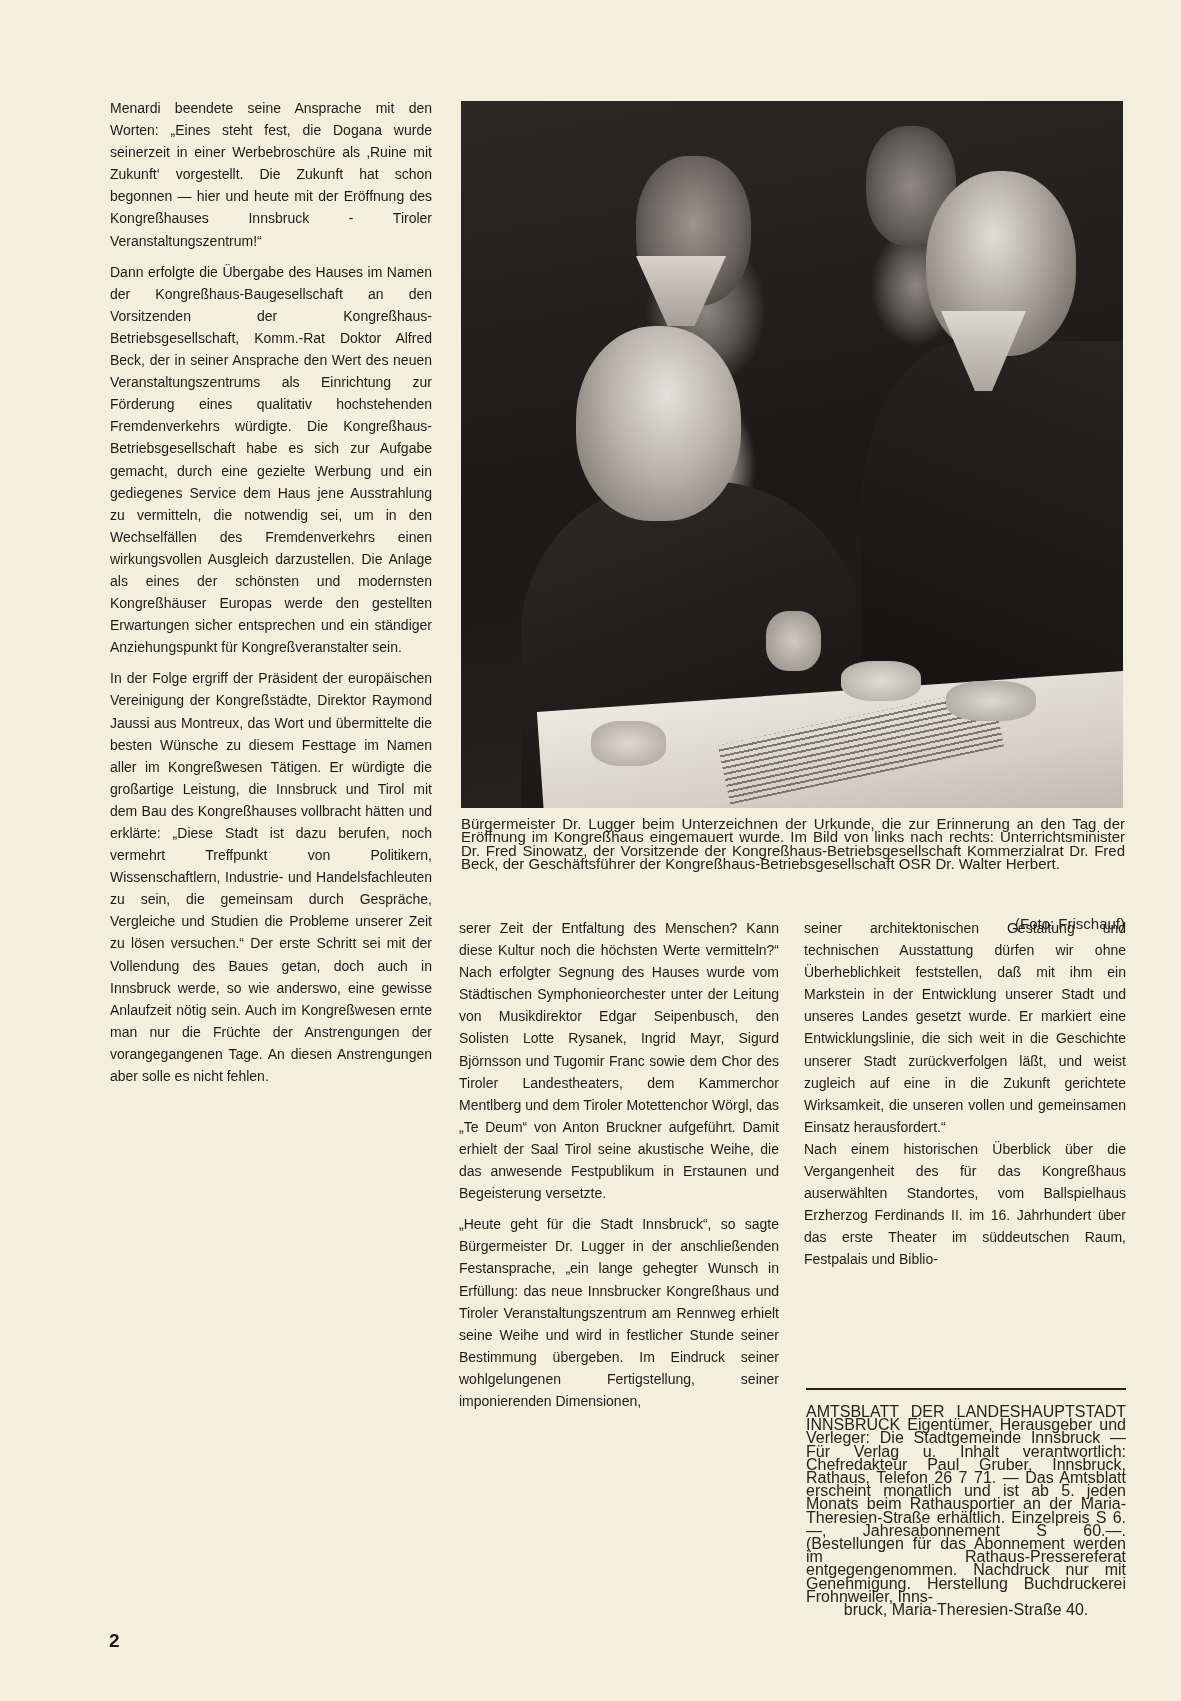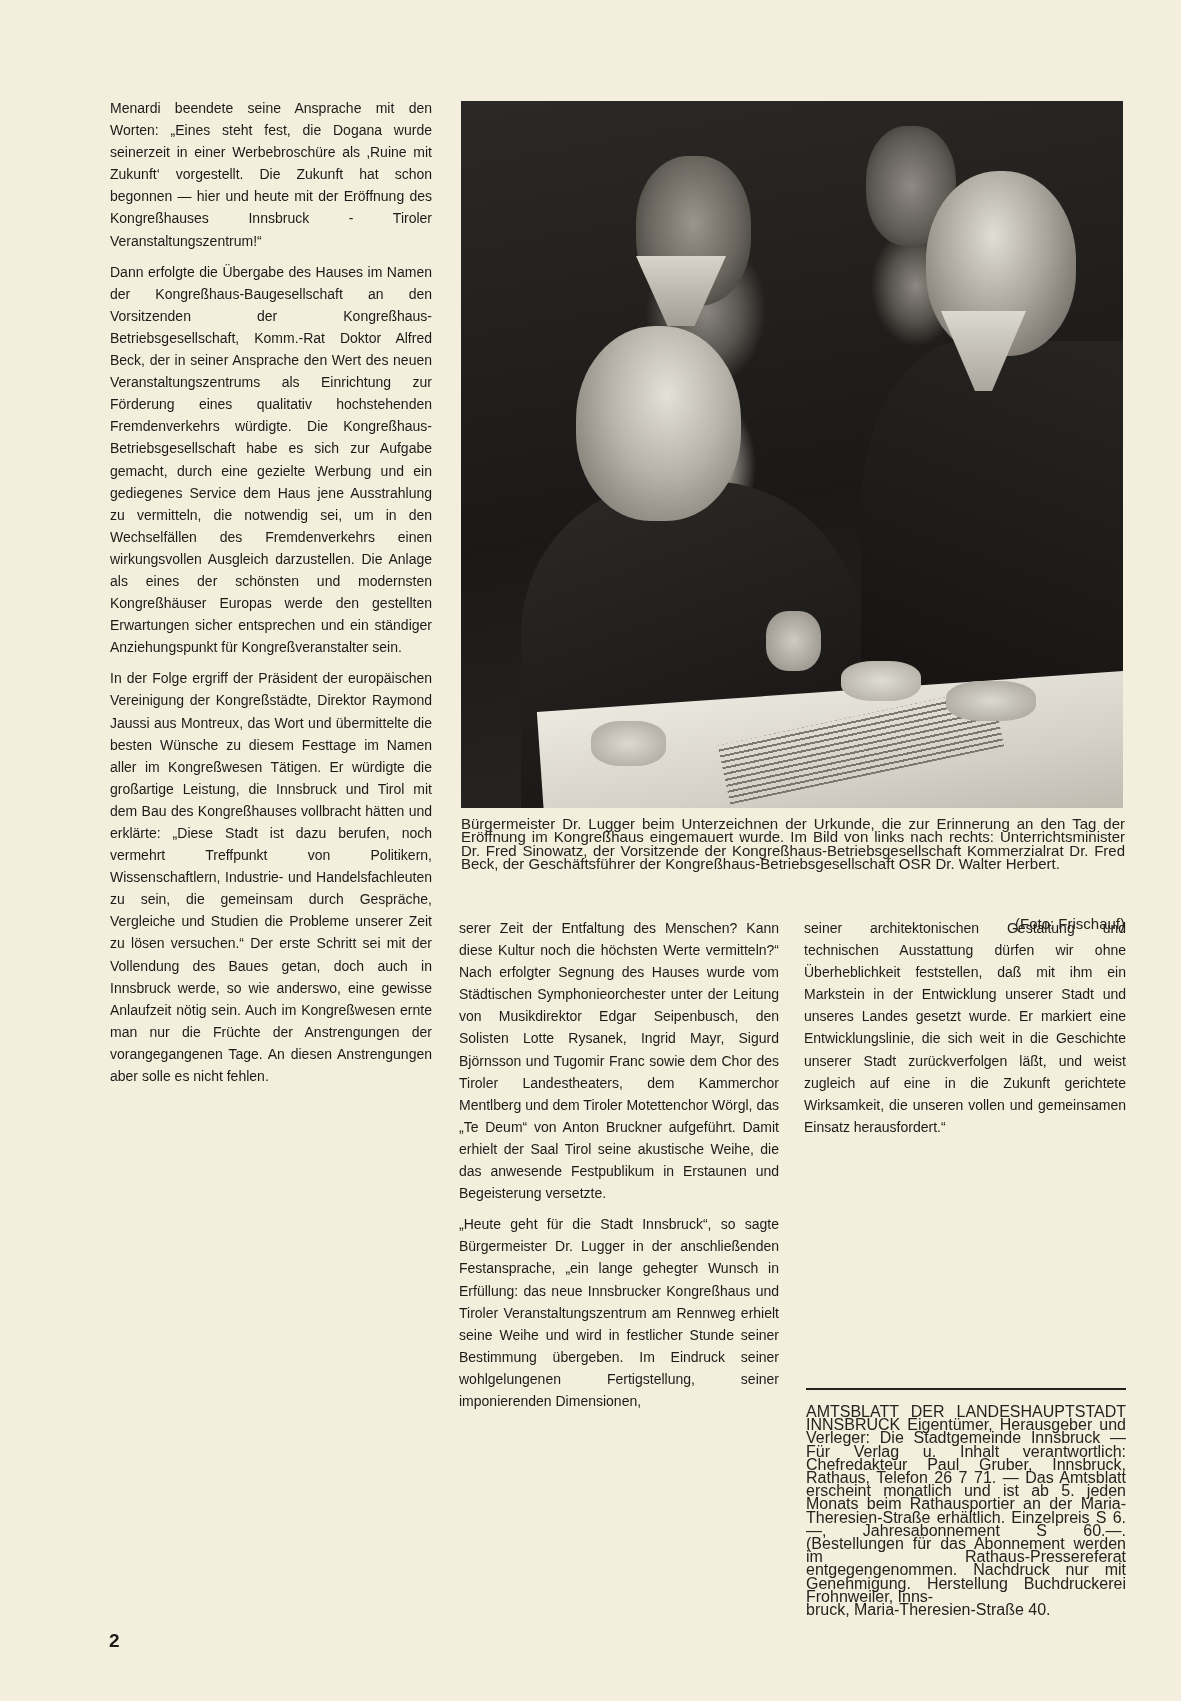--- a/index.html
+++ b/index.html
@@ -77,21 +77,21 @@
 
   #rule {
     position: absolute; left: 806px; top: 1388px; width: 320px; height: 2px;
     background: #26231f;
   }
   #imprint {
     position: absolute; left: 806px; top: 1405px; width: 320px;
     font-size: 16px; line-height: 13.2px; text-align: justify;
     color: #26231f;
   }
-  #imprint .last { display: block; }
+  #imprint .last { display: block; text-align: center; }
 
   #page-number {
     position: absolute; left: 109px; top: 1630px;
     font-size: 19px; font-weight: bold;
   }
 </style>
 </head>
 <body>
 
 <div id="col-left" class="col">
@@ -122,20 +122,21 @@
   <span class="credit">(Foto: Frischauf)</span>
 </div>
 
 <div id="col-mid" class="col">
   <p>serer Zeit der Entfaltung des Menschen? Kann diese Kultur noch die höchsten Werte vermitteln?“ Nach erfolgter Segnung des Hauses wurde vom Städtischen Symphonieorchester unter der Leitung von Musikdirektor Edgar Seipenbusch, den Solisten Lotte Rysanek, Ingrid Mayr, Sigurd Björnsson und Tugomir Franc sowie dem Chor des Tiroler Landestheaters, dem Kammerchor Mentlberg und dem Tiroler Motettenchor Wörgl, das „Te Deum“ von Anton Bruckner aufgeführt. Damit erhielt der Saal Tirol seine akustische Weihe, die das anwesende Festpublikum in Erstaunen und Begeisterung versetzte.</p>
   <p>„Heute geht für die Stadt Innsbruck“, so sagte Bürgermeister Dr. Lugger in der anschließenden Festansprache, „ein lange gehegter Wunsch in Erfüllung: das neue Innsbrucker Kongreßhaus und Tiroler Veranstaltungszentrum am Rennweg erhielt seine Weihe und wird in festlicher Stunde seiner Bestimmung übergeben. Im Eindruck seiner wohlgelungenen Fertigstellung, seiner imponierenden Dimensionen,</p>
 </div>
 
 <div id="col-right" class="col">
   <p class="nogap">seiner architektonischen Gestaltung und technischen Ausstattung dürfen wir ohne Überheblichkeit feststellen, daß mit ihm ein Markstein in der Entwicklung unserer Stadt und unseres Landes gesetzt wurde. Er markiert eine Entwicklungslinie, die sich weit in die Geschichte unserer Stadt zurückverfolgen läßt, und weist zugleich auf eine in die Zukunft gerichtete Wirksamkeit, die unseren vollen und gemeinsamen Einsatz herausfordert.“</p>
+  <p>Nach einem historischen Überblick über die Vergangenheit des für das Kongreßhaus auserwählten Standortes, vom Ballspielhaus Erzherzog Ferdinands II. im 16. Jahrhundert über das erste Theater im süddeutschen Raum, Festpalais und Biblio-</p>
 </div>
 
 <div id="rule"></div>
 
 <div id="imprint">
   <span>AMTSBLATT DER LANDESHAUPTSTADT INNSBRUCK Eigentümer, Herausgeber und Verleger: Die Stadtgemeinde Innsbruck — Für Verlag u. Inhalt verantwortlich: Chefredakteur Paul Gruber, Innsbruck, Rathaus, Telefon 26 7 71. — Das Amtsblatt erscheint monatlich und ist ab 5. jeden Monats beim Rathausportier an der Maria-Theresien-Straße erhältlich. Einzelpreis S 6.—, Jahresabonnement S 60.—. (Bestellungen für das Abonnement werden im Rathaus-Pressereferat entgegengenommen. Nachdruck nur mit Genehmigung. Herstellung Buchdruckerei Frohnweiler, Inns-</span>
   <span class="last">bruck, Maria-Theresien-Straße 40.</span>
 </div>
 
 <div id="page-number">2</div>

